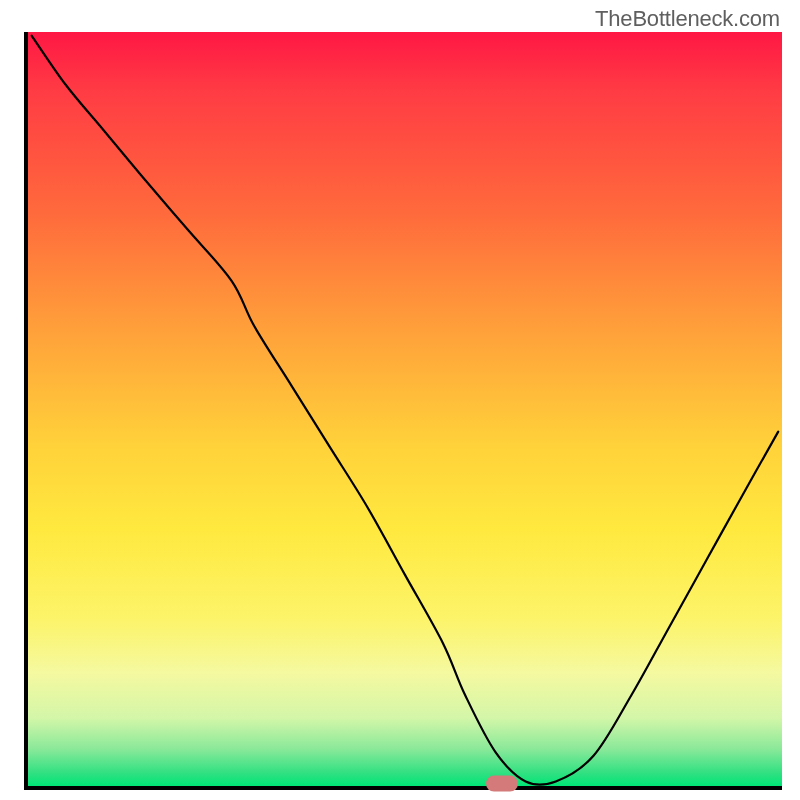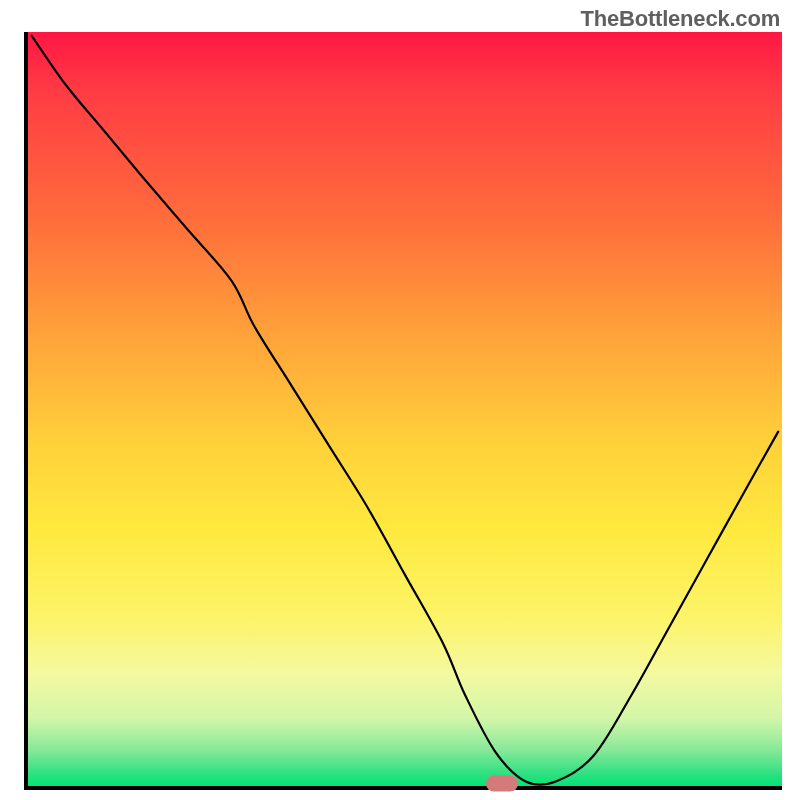--- a/index.html
+++ b/index.html
@@ -8,21 +8,21 @@
     height: 800px;
     background: #fff;
     font-family: Arial, Helvetica, sans-serif;
     position: relative;
   }
   .watermark {
     position: absolute;
     top: 6px;
     right: 20px;
     font-size: 22px;
-    font-weight: 700;
+    font-weight: 400;
     color: #5f5f5f;
     letter-spacing: -0.2px;
   }
   .frame {
     position: absolute;
     left: 24px;
     top: 32px;
     width: 758px;
     height: 758px;
     border: 4px solid #000;

